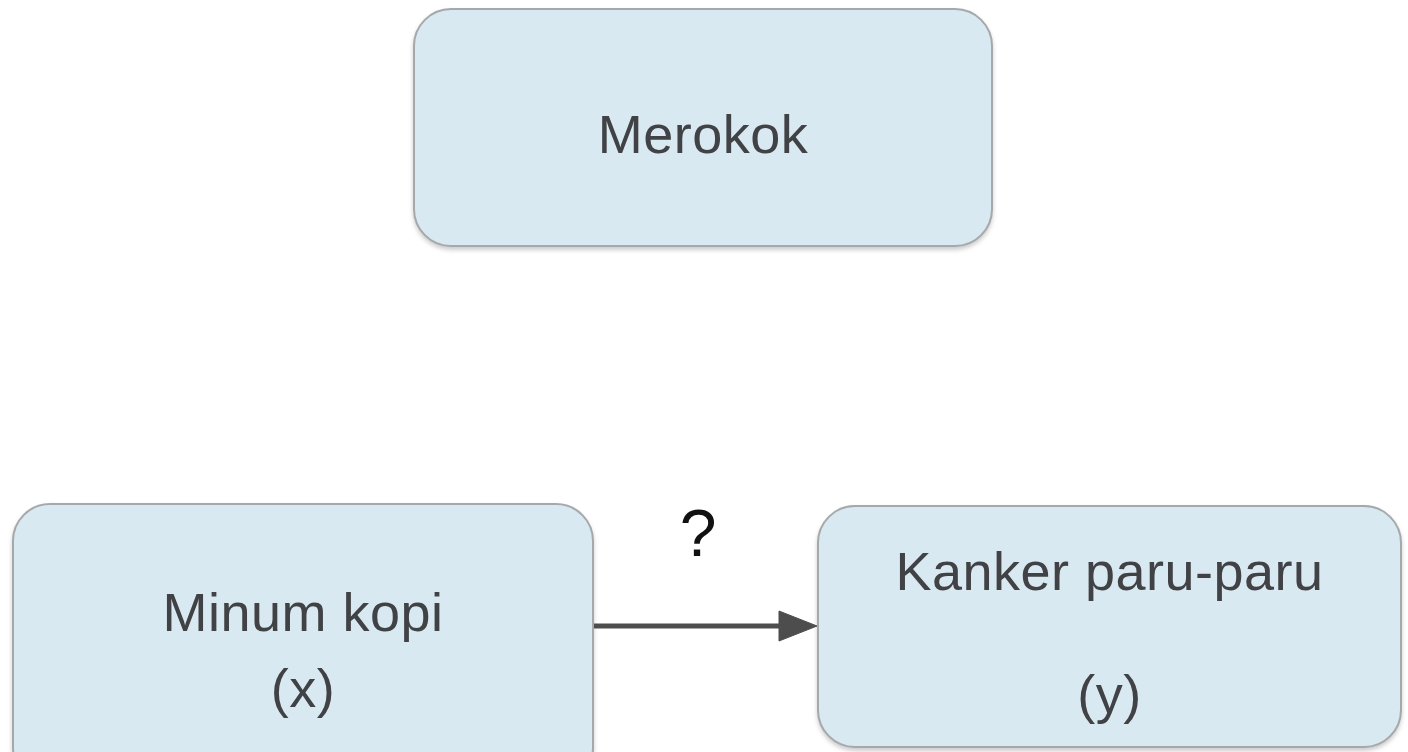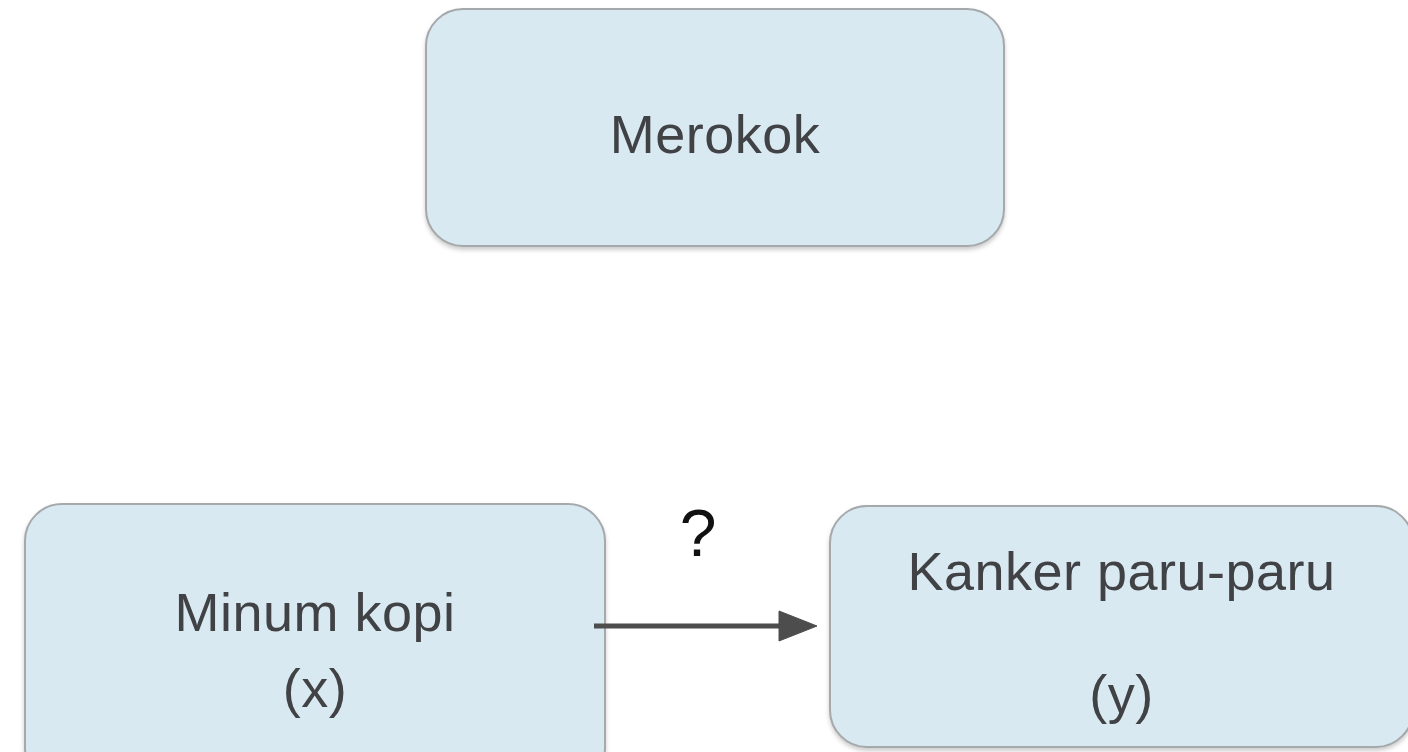--- a/index.html
+++ b/index.html
@@ -35,21 +35,20 @@
     display: flex;
     flex-direction: column;
     align-items: center;
     justify-content: center;
     padding-top: 14px;
     text-align: center;
     color: var(--node-text);
     font-size: 54px;
     line-height: 1.4;
     letter-spacing: 0.5px;
-    margin-left: 12px;
   }
   .node span { display: block; }
   .node-confounder { left: 413px; top: 8px;   width: 580px; height: 239px; }
   .node-x          { left: 12px;  top: 503px; width: 582px; height: 282px; }
   .node-y          { left: 817px; top: 505px; width: 585px; height: 243px; gap: 47px; }
   .edge-svg {
     position: absolute;
     left: 594px;
     top: 604px;
     width: 230px;

